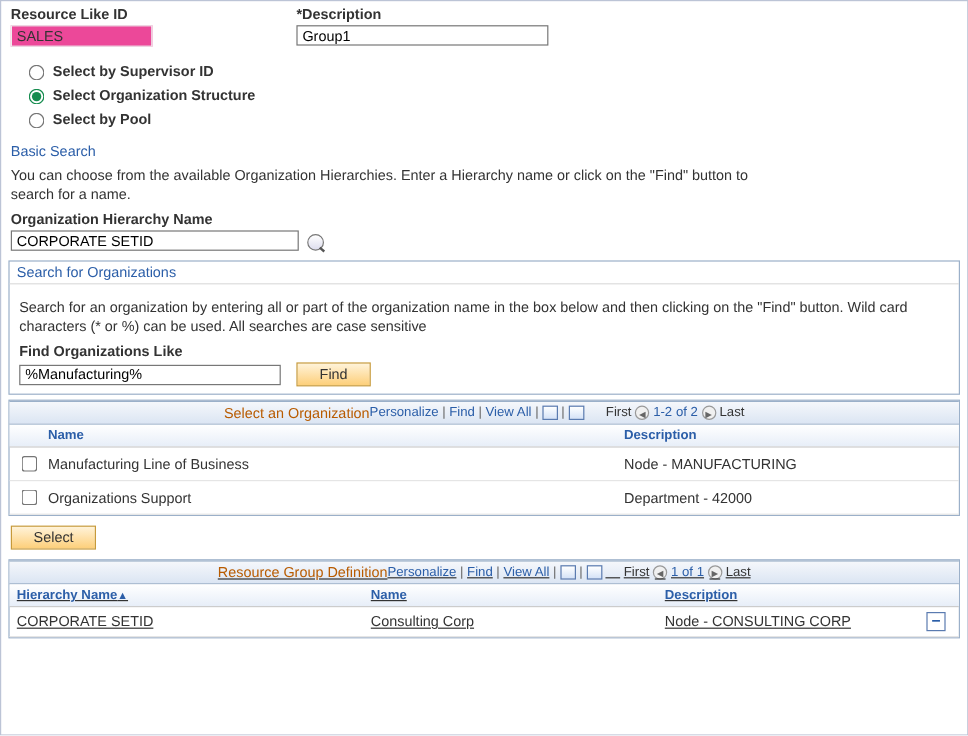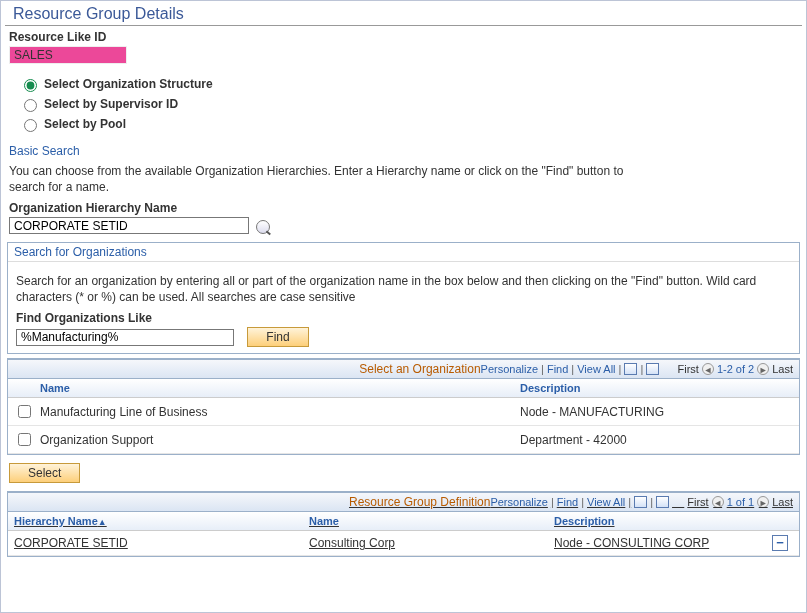--- a/index.html
+++ b/index.html
@@ -52,21 +52,21 @@
   .btn-orange {
     background: linear-gradient(#fff3d9,#fdcf7a);
     border: 1px solid #c79a3a;
     padding: 2px 18px;
     font-family: inherit; font-size: 12px;
     cursor: pointer;
     color: #333;
     height: 20px;
   }
   .grid-header-row {
-    display: flex; align-items: center; justify-content: flex-end;
+    display: flex; align-items: center; justify-content: center;
     background: linear-gradient(#f5f7fb,#dbe5f3);
     border-top: 1px solid #9bb0c9; border-bottom: 1px solid #9bb0c9;
     padding: 2px 6px;
     font-size: 11px;
   }
   .grid-title { color: #b85b00; font-size: 12px; }
   .grid-tools { color: #2b5ea8; display:flex; align-items:center; gap:3px;}
   .grid-tools .sep { color: #666; }
   .icon-btn {
     display:inline-block; width:13px; height:12px; border:1px solid #5a7bb0;
@@ -101,39 +101,42 @@
   }
   .asc-arrow { font-size:9px; vertical-align:middle; }
   .checkbox { accent-color:#333; }
   .nav-range { color:#2b5ea8; }
   .nav-label { color:#333; }
 </style>
 </head>
 <body>
 
 <div class="page">
-  <div class="page-title">Resource Group Details</div>
 
   <div class="section">
     <div class="field-row">
       <div>
         <span class="bold-label">Resource Like ID</span>
         <div class="ro-field">SALES</div>
       </div>
+      <div style="margin-left:80px;">
+        <span class="bold-label">*Description</span>
+        <input class="input-text" style="width: 210px;" type="text" value="Group1">
+      </div>
     </div>
   </div>
 
   <div class="section">
+    <label class="radio-row">
+      <input type="radio" name="selby" style="">
+      <span>Select by Supervisor ID</span>
+    </label>
     <label class="radio-row">
       <input type="radio" name="selby" checked="" style="">
       <span>Select Organization Structure</span>
-    </label>
-    <label class="radio-row">
-      <input type="radio" name="selby" style="">
-      <span>Select by Supervisor ID</span>
     </label>
     <label class="radio-row">
       <input type="radio" name="selby" style="">
       <span>Select by Pool</span>
     </label>
   </div>
 
   <div class="section">
     <span class="link">Basic Search</span>
     <div class="help-text" style="max-width:620px;">You can choose from the available Organization Hierarchies. Enter a Hierarchy name or click on the "Find" button to search for a name.</div>
@@ -181,21 +184,21 @@
       <div class="col-name2">Name</div>
       <div class="col-desc">Description</div>
     </div>
     <div class="data-row">
       <div class="col-checkbox"><input type="checkbox" class="checkbox" style=""></div>
       <div class="col-name2">Manufacturing Line of Business</div>
       <div class="col-desc">Node - MANUFACTURING</div>
     </div>
     <div class="data-row">
       <div class="col-checkbox"><input type="checkbox" class="checkbox" style=""></div>
-      <div class="col-name2">Organization Support</div>
+      <div class="col-name2">Organizations Support</div>
       <div class="col-desc">Department - 42000</div>
     </div>
   </div>
   <div style="padding: 4px 8px;">
     <button class="btn-orange">Select</button>
   </div>
 
   <div class="panel" style="padding:0;text-decoration:underline;">
     <div class="grid-header-row">
       <span class="grid-title">Resource Group Definition</span>

